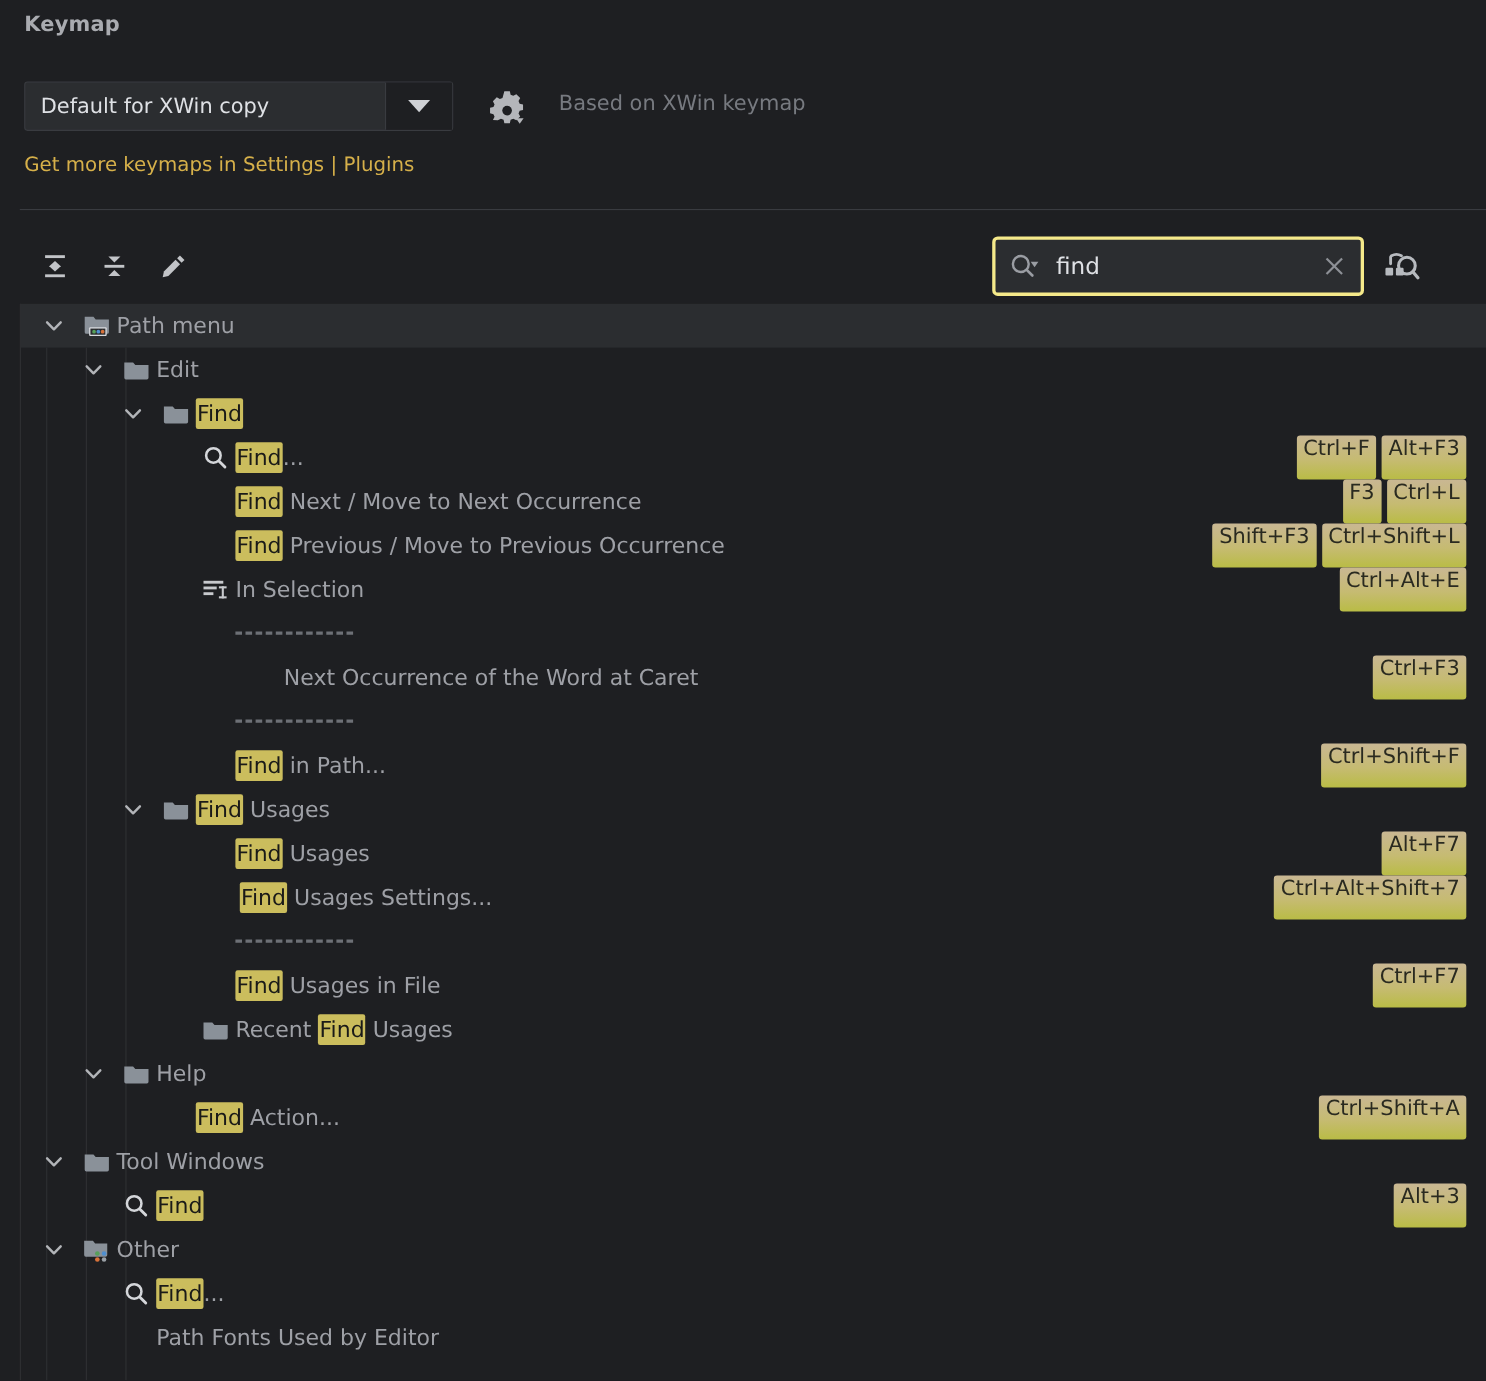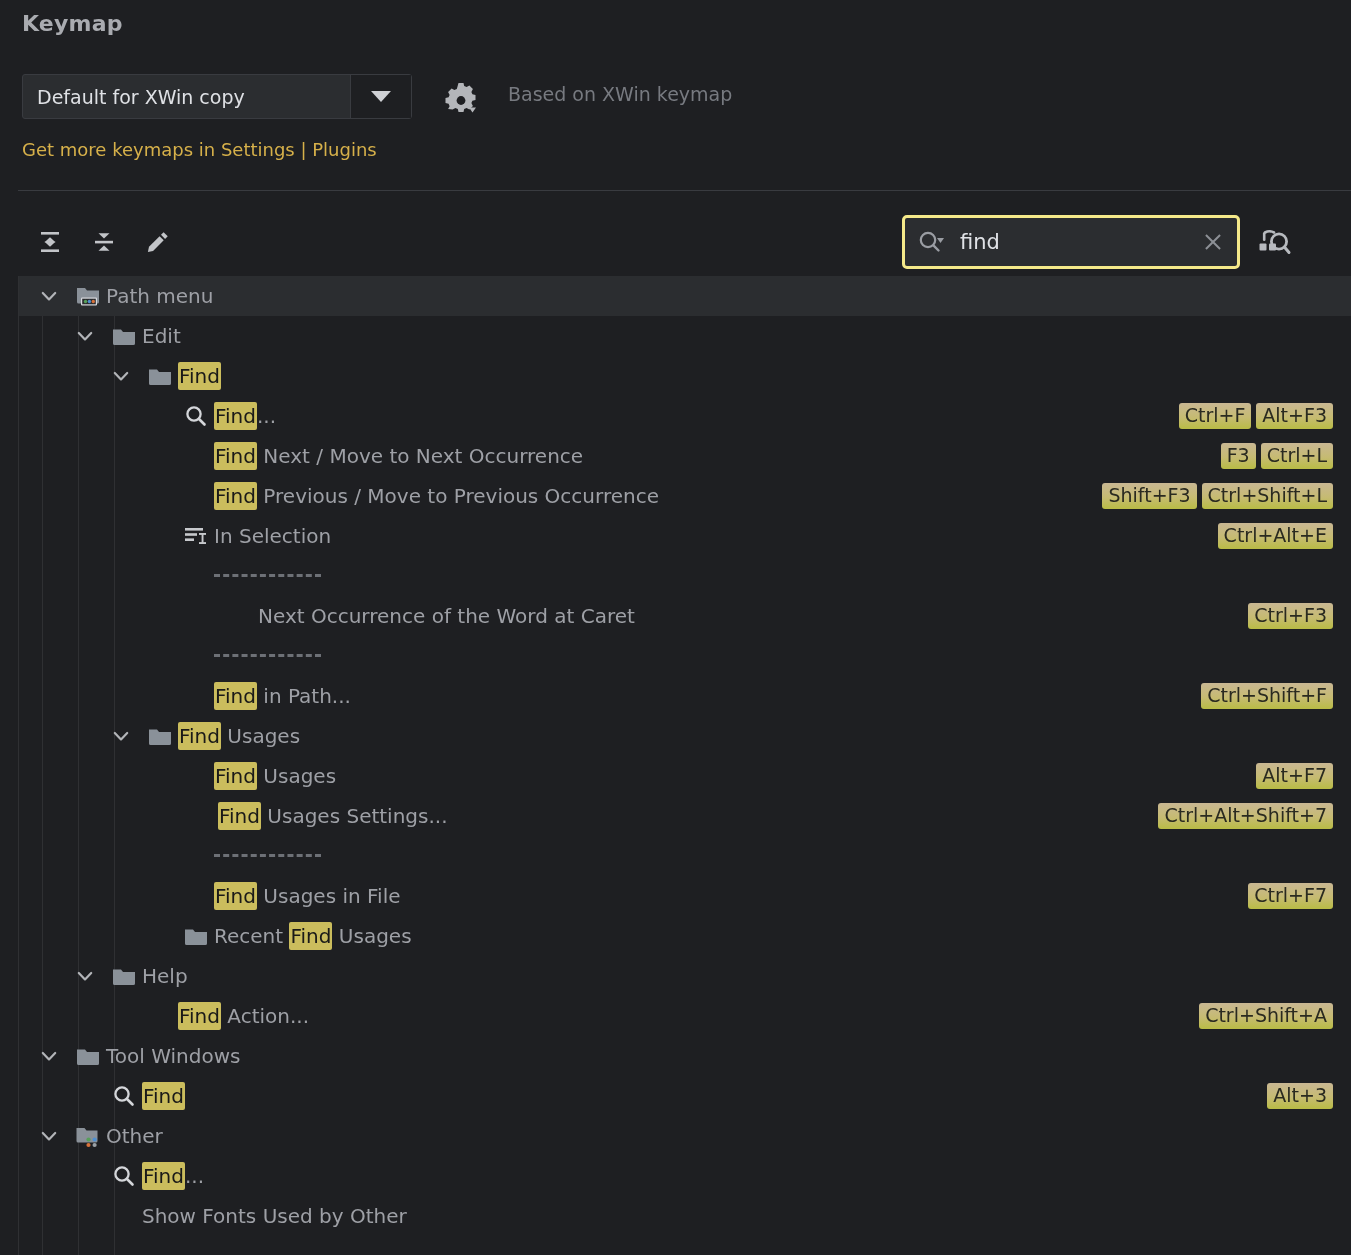--- a/index.html
+++ b/index.html
@@ -20,21 +20,21 @@
     width: 1351px;
     height: 1255px;
     background: #1e1f22;
   }
 
   
   .page-title {
     position: absolute;
     left: 22px;
     top: 11px;
-    font-size: 22px;
+    font-size: 19px;
     font-weight: bold;
     color: #a9abb0;
     letter-spacing: .2px;
   }
 
   .combo {
     position: absolute;
     left: 22px;
     top: 74px;
     width: 390px;
@@ -253,21 +253,20 @@
     border-top: 3px dashed #6d7076;
     width: 107px;
   }
 
   .shortcuts {
     position: absolute;
     right: 19px;
     top: 0;
     height: 40px;
     display: flex;
-    align-items: center;
     gap: 5px;
   }
   .kbd {
     font-size: 19px;
     color: #2a2a20;
     background: linear-gradient(to bottom, #c9b793 0%, #c6bb72 55%, #b9bc45 100%);
     border-radius: 3px;
     padding: 3px 6px 4px 6px;
     line-height: 1;
     white-space: nowrap;
@@ -583,18 +582,18 @@
         <div class="row">
           <div class="node-icon" style="left: 92px;">
             <svg width="26" height="26" viewBox="0 0 26 26">
               <circle cx="11" cy="11" r="6.6" fill="none" stroke="#d4d6da" stroke-width="2.3"></circle>
               <line x1="16" y1="16" x2="21.5" y2="21.5" stroke="#d4d6da" stroke-width="2.6" stroke-linecap="round"></line>
             </svg>
           </div>
           <div class="label" style="left: 123px;"><span class="hl">Find</span><span>...</span></div>
         </div>
         <div class="row">
-          <div class="label" style="left: 123px;"><span>Show Fonts Used by Other</span></div>
+          <div class="label" style="left: 123px;"><span>Path Fonts Used by Editor</span></div>
         </div>
       </div>
   </div>
 
 </div>
 
 </body></html>

